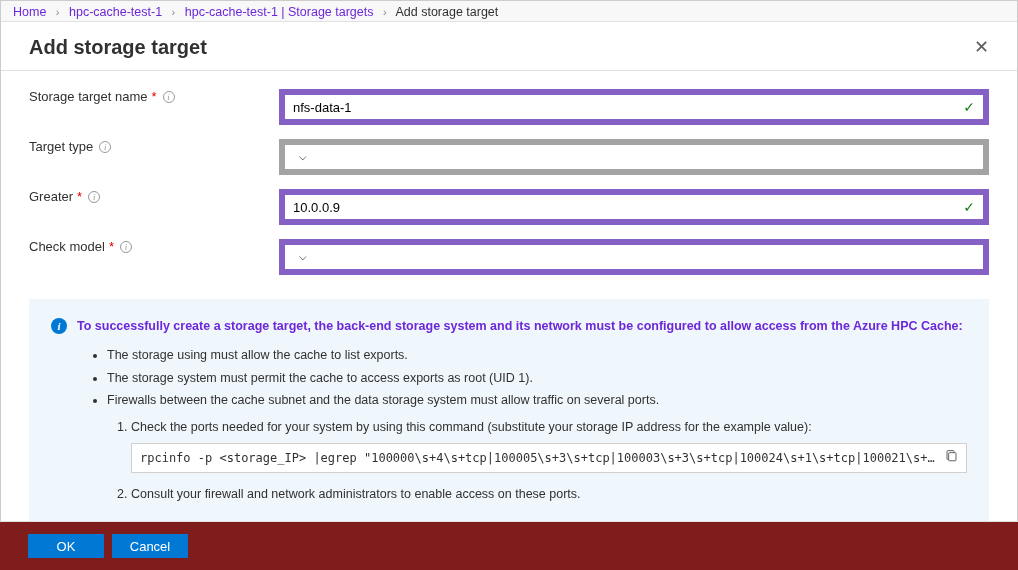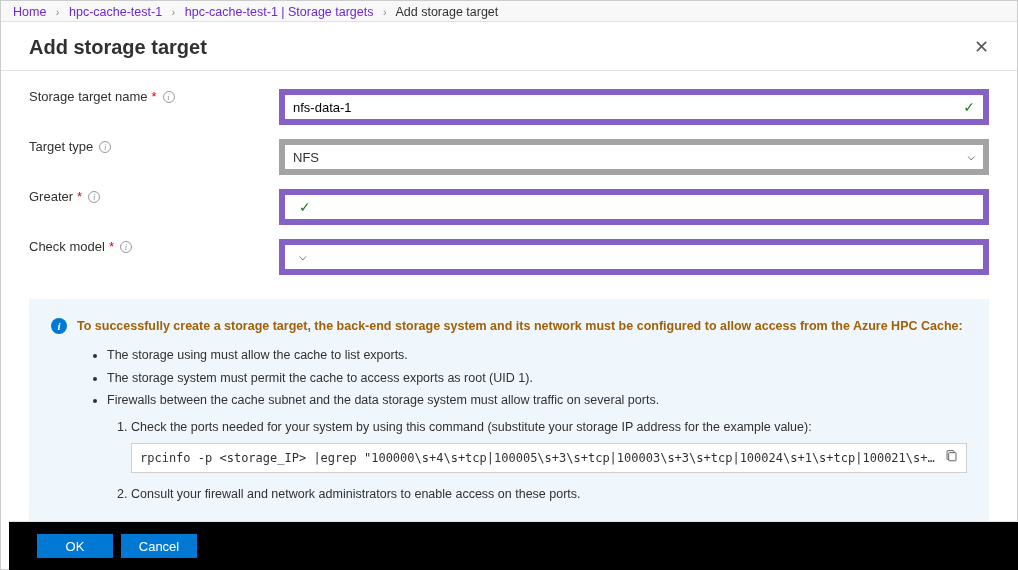--- a/index.html
+++ b/index.html
@@ -144,21 +144,21 @@
       justify-content: center;
       font-size: 11px;
       font-weight: bold;
       font-style: italic;
       font-family: serif;
       flex-shrink: 0;
       margin-top: 1px;
     }
     .info-box-head-text {
       font-weight: 600;
-      color: #a16207;
+      color: #6d28d9;
     }
     .info-box ul {
       margin: 8px 0 8px 56px;
       padding: 0;
     }
     .info-box ul li {
       margin-bottom: 4px;
       list-style: disc;
     }
     .info-box ol {
@@ -197,27 +197,27 @@
       text-decoration: none;
       font-size: 16px;
       cursor: pointer;
       display: inline-block;
       margin-top: 6px;
       margin-left: 2px;
     }
     .footer {
       position: absolute;
       bottom: 0;
-      left: 9px;
+      left: 0;
       right: 0;
       border-top: 1px solid #e1e1e1;
       padding: 12px 28px;
       display: flex;
       gap: 8px;
-      background: #000000;
+      background: #7f1d1d;
     }
     .btn {
       min-width: 76px;
       height: 24px;
       border: none;
       font-size: 13px;
       cursor: pointer;
       color: #fff;
       background: #0078d4;
       font-family: inherit;
@@ -255,32 +255,32 @@
       <span class="check">✓</span>
     </div>
   </div>
 
   <div class="form-row">
     <div class="form-label">
       <span>Target type</span>
       <span class="info-icon">i</span>
     </div>
     <div class="form-control">
-      <span class="select-text">NFS</span>
       <span class="chevron">⌵</span>
     </div>
   </div>
 
   <div class="form-row">
     <div class="form-label">
       <span>Greater</span>
       <span class="req">*</span>
       <span class="info-icon">i</span>
     </div>
     <div class="form-control purple">
+      <input type="text" value="10.0.0.9" style="">
       <span class="check">✓</span>
     </div>
   </div>
 
   <div class="form-row">
     <div class="form-label">
       <span>Check model</span>
       <span class="req">*</span>
       <span class="info-icon">i</span>
     </div>

